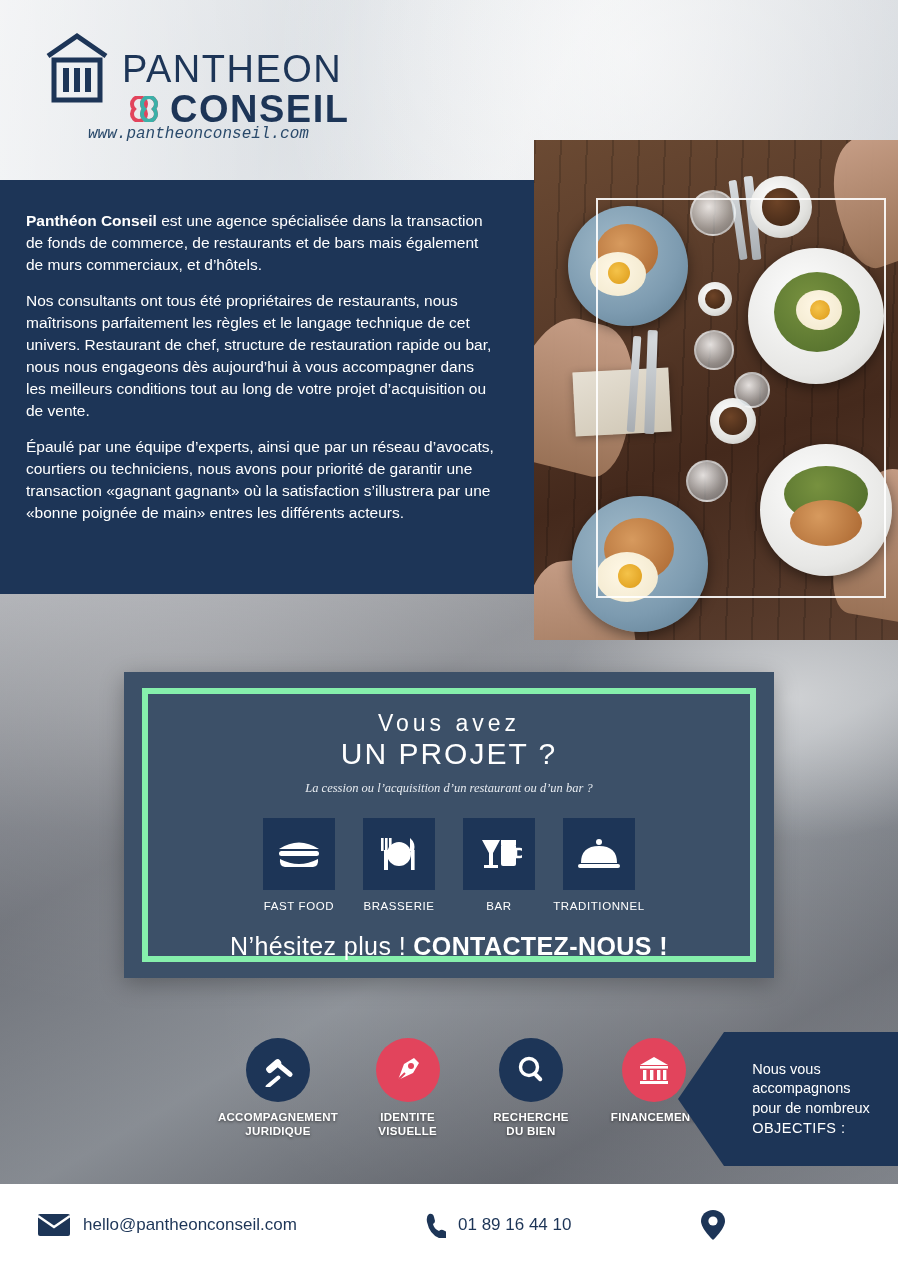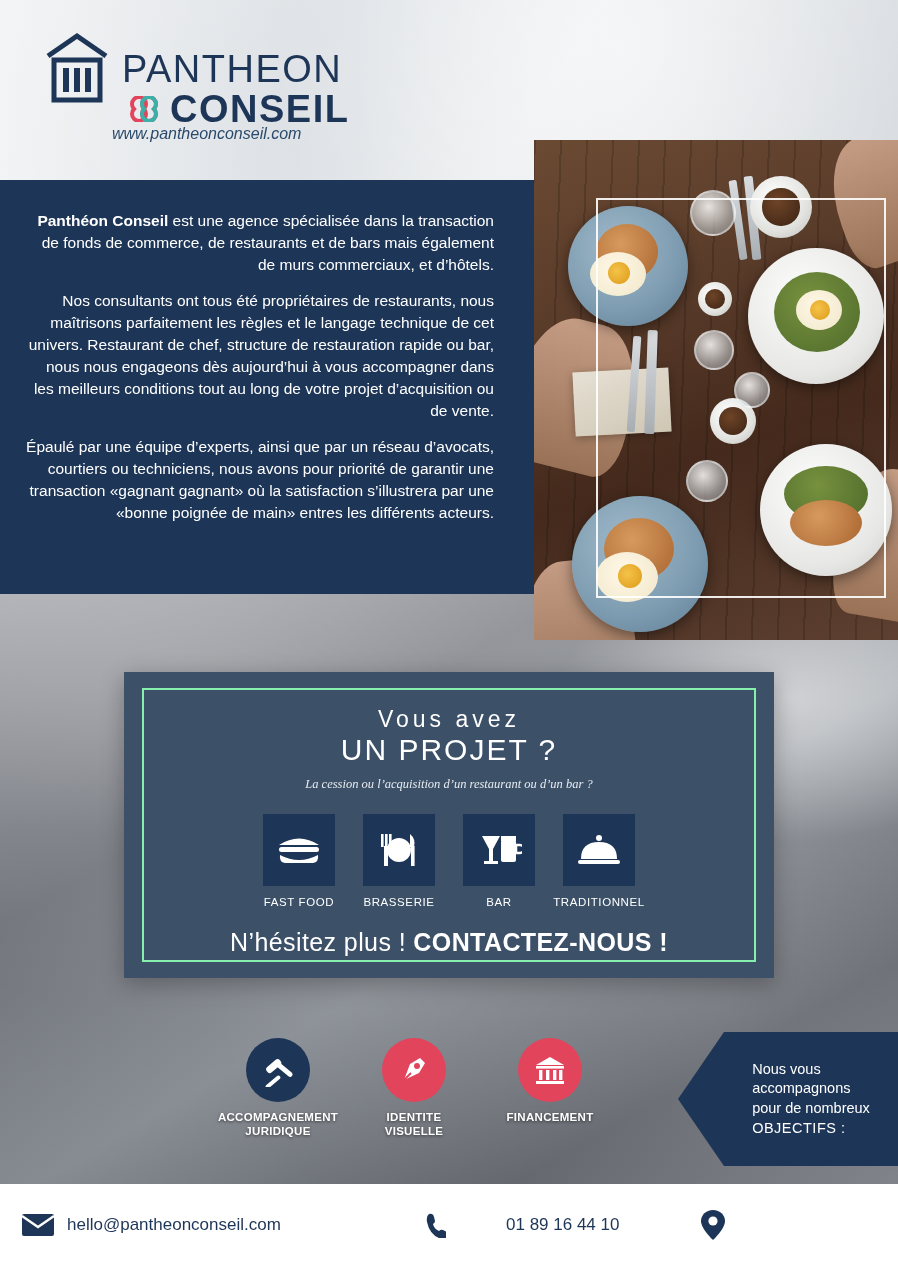--- a/index.html
+++ b/index.html
@@ -35,32 +35,31 @@
     font-size: 38px; font-weight: normal; letter-spacing: 1.5px;
     color: #1d3557; line-height: 1; font-family: "Liberation Sans", sans-serif;
   }
   .logo-conseil-row { display: flex; align-items: center; margin-top: 2px; }
   .logo-inf { width: 44px; height: 26px; position: relative; margin-right: 4px; }
   .logo-conseil {
     font-size: 38px; font-weight: bold; letter-spacing: 1.5px;
     color: #1d3557; line-height: 1;
   }
   .logo-url {
-    position: absolute; left: 68px; top: 97px;
-    font-family: Liberation Sans, sans-serif;
+    position: absolute; left: 44px; top: 97px;
+    font-family: Liberation Mono, monospace;
     font-style: italic; font-size: 16px; color: #2a4a6b;
   }
 
   
   .navy-panel {
     position: absolute; left: 0; top: 180px; width: 534px; height: 414px;
     background: #1d3557; color: #ffffff;
     padding: 30px 40px 20px 26px;
     z-index: 5;
-    text-align: right;
   }
   .navy-panel p {
     font-size: 15.5px; line-height: 1.42; margin-bottom: 14px;
     font-family: "Liberation Sans", sans-serif;
   }
   .navy-panel p:last-child { margin-bottom: 0; }
   .navy-panel b { font-weight: bold; }
 
   
   .hero-photo {
@@ -139,21 +138,21 @@
   }
 
   
   .projet-card {
     position: absolute; left: 124px; top: 672px; width: 650px; height: 306px;
     background: #3c5068; z-index: 6;
     box-shadow: 0 6px 22px rgba(0,0,0,.28);
   }
   .projet-inner {
     position: absolute; left: 18px; top: 16px; right: 18px; bottom: 16px;
-    border: 2px solid #86efac;
+    border: 6px solid #86efac;
     display: flex; flex-direction: column; align-items: center;
   }
   .vous-avez {
     margin-top: 16px; color: #fff; font-size: 23px; letter-spacing: 4px; font-weight: 300;
   }
   .un-projet {
     color: #fff; font-size: 30px; font-weight: normal; letter-spacing: 2px; margin-top: 0;
   }
   .cession {
     color: #e8ecf1; font-size: 12.5px; font-style: italic; margin-top: 10px;
@@ -209,22 +208,22 @@
   .objectifs-text { text-align: left; font-size: 14.5px; line-height: 1.35; }
   .objectifs-text .last { letter-spacing: .5px; }
 
   
   .footer {
     position: absolute; left: 0; top: 1184px; width: 898px; height: 81px;
     background: #ffffff; z-index: 7;
     display: flex; align-items: center;
   }
   .f-item { display: flex; align-items: center; color: #1d3557; }
-  .f-email { position: absolute; left: 21px; justify-content: space-between; }
-  .f-phone { position: absolute; left: 424px; gap: 48px; }
+  .f-email { position: absolute; left: 37px; justify-content: space-between; }
+  .f-phone { position: absolute; left: 424px; }
   .f-addr  { position: absolute; left: 700px; }
   .f-text { font-size: 17px; margin-left: 12px; color: #1d3557; }
   .f-addr .f-text { font-size: 15.5px; line-height: 1.3; }
 
   svg { display: block; }
 </style>
 </head>
 <body>
 
 <div class="page">
@@ -407,20 +406,32 @@
           <circle cx="19" cy="12" r="3" fill="#e2445c"></circle>
           <path d="M6 26 L13 19" stroke="#e2445c" stroke-width="2"></path>
         </svg>
       </div>
       <div class="service-label">
         <span>IDENTITE</span><br>
         <span>VISUELLE</span>
       </div>
     </div>
 
+    <div class="service">
+      <div class="service-circle c-navy">
+        <svg width="32" height="32" viewBox="0 0 32 32">
+          <circle cx="14" cy="13" r="8.5" fill="none" stroke="#fff" stroke-width="3.4"></circle>
+          <rect x="19" y="19" width="10" height="4" rx="2" fill="#fff" transform="rotate(45 21 21)"></rect>
+        </svg>
+      </div>
+      <div class="service-label">
+        <span>RECHERCHE</span><br>
+        <span>DU BIEN</span>
+      </div>
+    </div>
 
     <div class="service">
       <div class="service-circle c-red">
         <svg width="34" height="32" viewBox="0 0 34 32">
           <path d="M3 11 L17 3 L31 11 Z" fill="#fff"></path>
           <rect x="3" y="12" width="28" height="2.6" fill="#fff"></rect>
           <rect x="6" y="16" width="3.4" height="10" fill="#fff"></rect>
           <rect x="13" y="16" width="3.4" height="10" fill="#fff"></rect>
           <rect x="20" y="16" width="3.4" height="10" fill="#fff"></rect>
           <rect x="26" y="16" width="3.4" height="10" fill="#fff"></rect>

